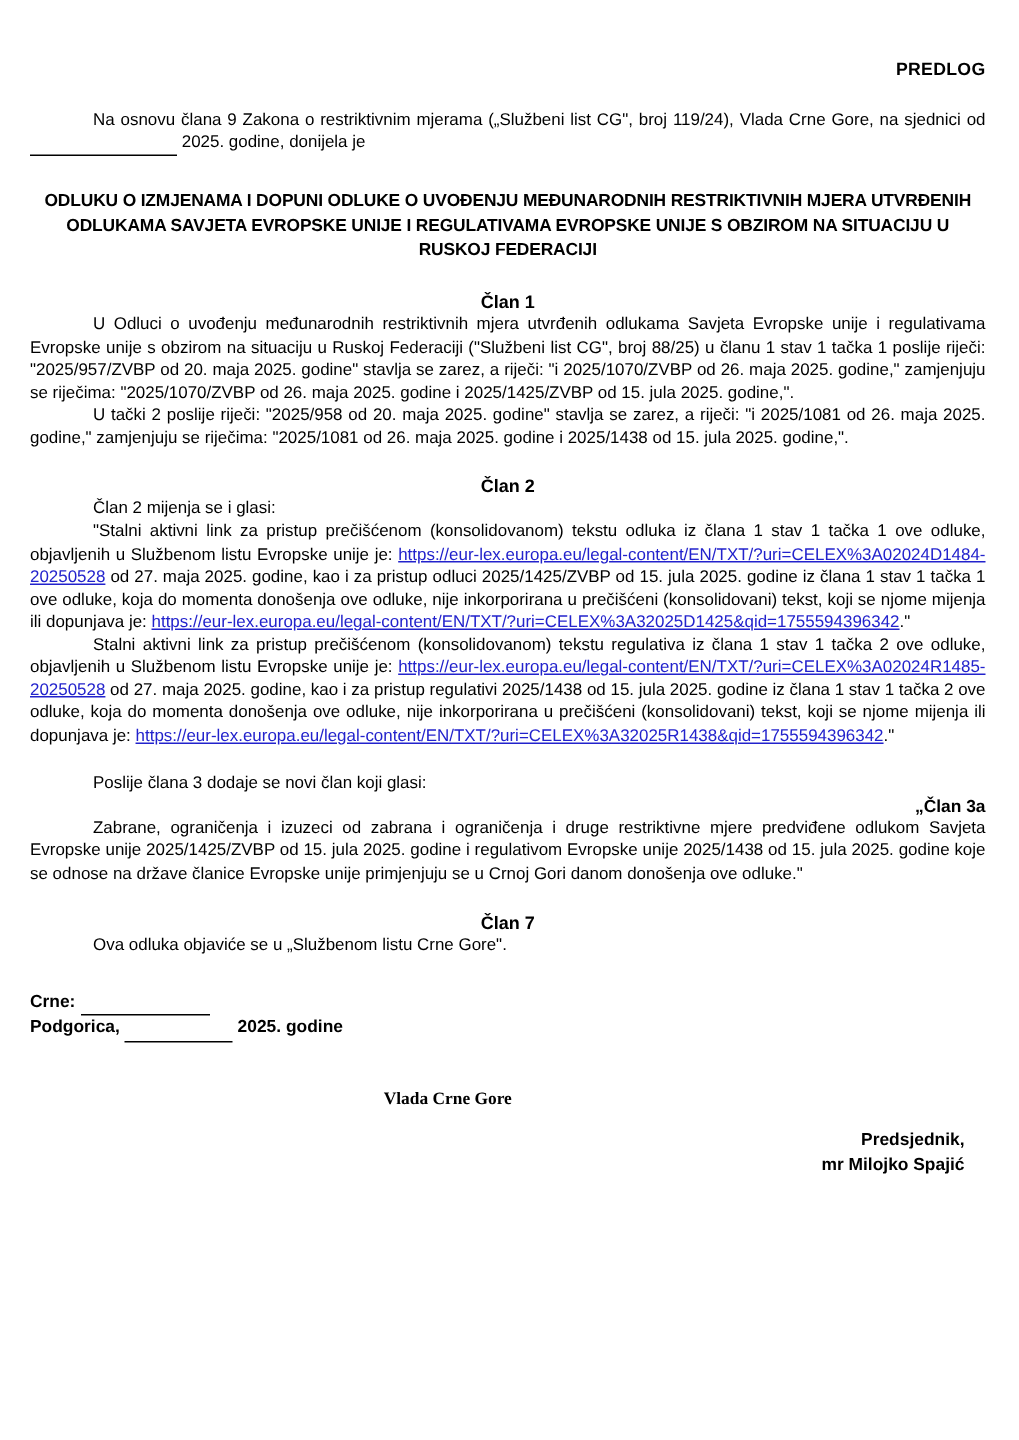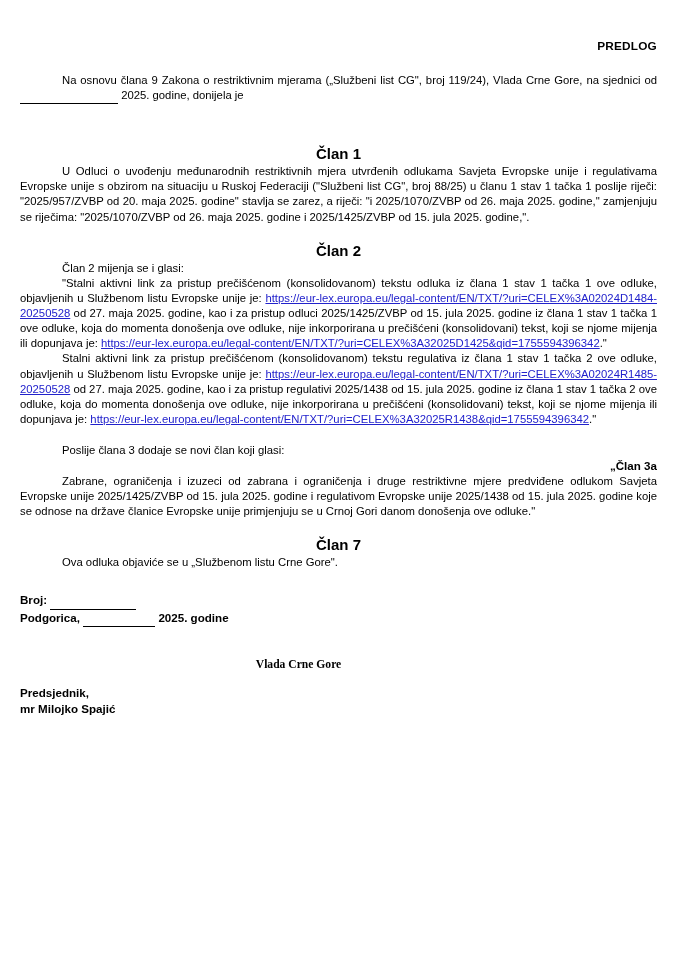--- a/index.html
+++ b/index.html
@@ -47,21 +47,21 @@
     text-align: center;
     font-weight: bold;
     font-size: 11.6px;
     line-height: 1.42;
     letter-spacing: -0.1px;
     padding: 0 8px;
   }
   .article-head {
     text-align: center;
     font-weight: bold;
-    font-size: 15px;
+    font-size: 12px;
     margin: 0;
   }
   .article-head-sub {
     text-align: right;
     font-weight: bold;
     font-size: 11.6px;
     margin: 0;
     padding-left: 10px;
   }
   a.lnk, .lnk {
@@ -83,44 +83,47 @@
     line-height: 1.42;
   }
   .center-sign {
     text-align: center;
     font-weight: bold;
     font-size: 11.6px;
     padding-right: 80px;
     font-family: Liberation Serif, serif;
   }
   .right-sign {
+    text-align: right;
     font-weight: bold;
     font-size: 11.6px;
     line-height: 1.42;
     padding-right: 14px;
   }
 </style>
 </head>
 <body>
 
 <div class="page">
 
   <div class="header-predlog">PREDLOG</div>
 
   <div class="spacer-18"></div>
 
   <p class="para indent"><span>Na osnovu člana 9 Zakona o restriktivnim mjerama („Službeni list CG", broj 119/24), Vlada Crne Gore, na sjednici od</span><span class="blank-line bl-lg">&nbsp;</span> <span>2025. godine, donijela je</span></p>
 
   <div class="spacer-22"></div>
 
+  <div class="doc-title">ODLUKU O IZMJENAMA I DOPUNI ODLUKE O UVOĐENJU MEĐUNARODNIH RESTRIKTIVNIH MJERA UTVRĐENIH ODLUKAMA SAVJETA EVROPSKE UNIJE I REGULATIVAMA EVROPSKE UNIJE S OBZIROM NA SITUACIJU U RUSKOJ FEDERACIJI</div>
 
   <div class="spacer-18"></div>
 
   <div class="article-head">Član 1</div>
   <p class="para indent">U Odluci o uvođenju međunarodnih restriktivnih mjera utvrđenih odlukama Savjeta Evropske unije i regulativama Evropske unije s obzirom na situaciju u Ruskoj Federaciji ("Službeni list CG", broj 88/25) u članu 1 stav 1 tačka 1 poslije riječi: "2025/957/ZVBP od 20. maja 2025. godine" stavlja se zarez, a riječi: "i 2025/1070/ZVBP od 26. maja 2025. godine," zamjenjuju se riječima: "2025/1070/ZVBP od 26. maja 2025. godine i 2025/1425/ZVBP od 15. jula 2025. godine,".</p>
+  <p class="para indent">U tački 2 poslije riječi: "2025/958 od 20. maja 2025. godine" stavlja se zarez, a riječi: "i 2025/1081 od 26. maja 2025. godine," zamjenjuju se riječima: "2025/1081 od 26. maja 2025. godine i 2025/1438 od 15. jula 2025. godine,".</p>
 
   <div class="spacer-16"></div>
 
   <div class="article-head">Član 2</div>
   <p class="para indent">Član 2 mijenja se i glasi:</p>
   <p class="para indent"><span>"Stalni aktivni link za pristup prečišćenom (konsolidovanom) tekstu odluka iz člana 1 stav 1 tačka 1 ove odluke, objavljenih u Službenom listu Evropske unije je: </span><span class="lnk">https://eur-lex.europa.eu/legal-content/EN/TXT/?uri=CELEX%3A02024D1484-20250528</span><span> od 27. maja 2025. godine, kao i za pristup odluci 2025/1425/ZVBP od 15. jula 2025. godine iz člana 1 stav 1 tačka 1 ove odluke, koja do momenta donošenja ove odluke, nije inkorporirana u prečišćeni (konsolidovani) tekst, koji se njome mijenja ili dopunjava je: </span><span class="lnk">https://eur-lex.europa.eu/legal-content/EN/TXT/?uri=CELEX%3A32025D1425&amp;qid=1755594396342</span><span>."</span></p>
   <p class="para indent"><span>Stalni aktivni link za pristup prečišćenom (konsolidovanom) tekstu regulativa iz člana 1 stav 1 tačka 2 ove odluke, objavljenih u Službenom listu Evropske unije je: </span><span class="lnk">https://eur-lex.europa.eu/legal-content/EN/TXT/?uri=CELEX%3A02024R1485-20250528</span><span> od 27. maja 2025. godine, kao i za pristup regulativi 2025/1438 od 15. jula 2025. godine iz člana 1 stav 1 tačka 2 ove odluke, koja do momenta donošenja ove odluke, nije inkorporirana u prečišćeni (konsolidovani) tekst, koji se njome mijenja ili dopunjava je: </span><span class="lnk">https://eur-lex.europa.eu/legal-content/EN/TXT/?uri=CELEX%3A32025R1438&amp;qid=1755594396342</span><span>."</span></p>
 
   <div class="spacer-16"></div>
 
@@ -129,21 +132,21 @@
   <p class="para indent">Zabrane, ograničenja i izuzeci od zabrana i ograničenja i druge restriktivne mjere predviđene odlukom Savjeta Evropske unije 2025/1425/ZVBP od 15. jula 2025. godine i regulativom Evropske unije 2025/1438 od 15. jula 2025. godine koje se odnose na države članice Evropske unije primjenjuju se u Crnoj Gori danom donošenja ove odluke."</p>
 
   <div class="spacer-16"></div>
 
   <div class="article-head">Član 7</div>
   <p class="para indent">Ova odluka objaviće se u „Službenom listu Crne Gore".</p>
 
   <div class="spacer-22"></div>
 
   <div class="sign-block">
-    <div><span>Broj:</span> <span class="blank-line bl-md">&nbsp;</span></div>
+    <div><span>Crne:</span> <span class="blank-line bl-md">&nbsp;</span></div>
     <div><span>Podgorica,</span> <span class="blank-line bl-sm">&nbsp;</span> <span>2025. godine</span></div>
   </div>
 
   <div class="spacer-30"></div>
 
   <div class="center-sign">Vlada Crne Gore</div>
 
   <div class="spacer-12"></div>
 
   <div class="right-sign">

